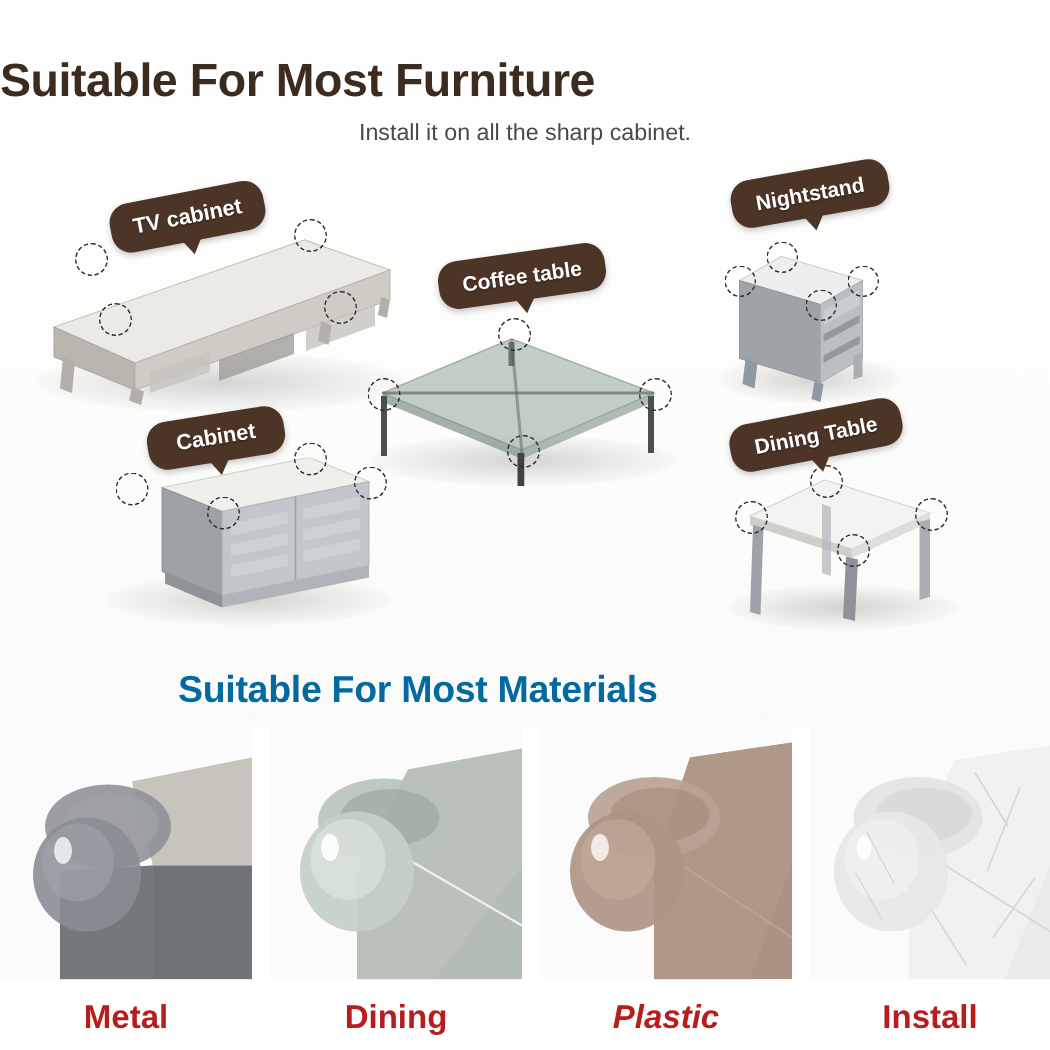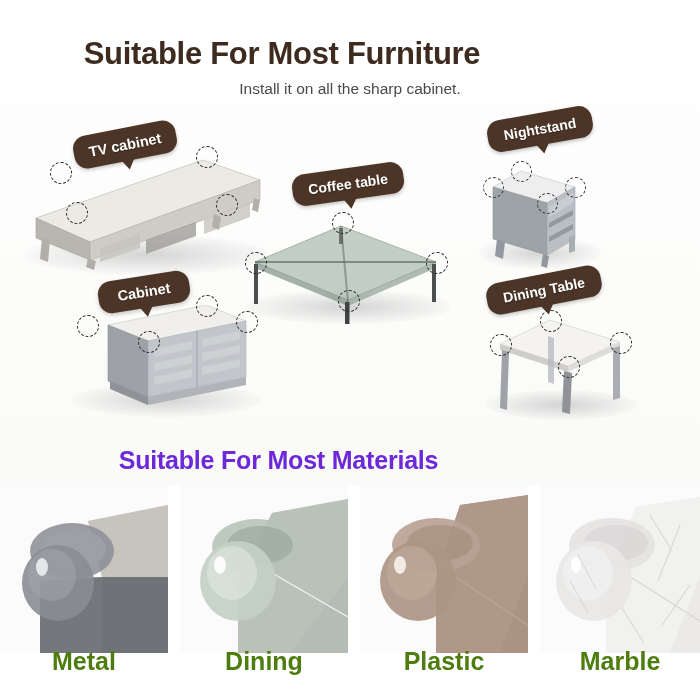--- a/index.html
+++ b/index.html
@@ -8,27 +8,27 @@
     background:#ffffff;
     font-family:"Liberation Sans", sans-serif;
     -webkit-font-smoothing:antialiased;
   }
   .page{position:relative;width:700px;height:700px;background:#fdfdfd;}
 
   
   .furniture-section{position:absolute;left:0;top:0;width:700px;height:485px;
       background:linear-gradient(180deg,#ffffff 0%,#fcfcfb 60%,#fafaf9 100%);}
 
-  .title-main{position:absolute;left:0;top:36px;width:564px;text-align:center;
+  .title-main{position:absolute;left:0;top:36px;width:564px;
       font-size:31px;font-weight:bold;color:#3d2b20;letter-spacing:-0.3px;}
   .title-sub{position:absolute;left:0;top:80px;width:700px;text-align:center;
       font-size:15.5px;color:#4a4a4a;font-weight:normal;}
 
   .title-mat{position:absolute;left:0;top:446px;width:557px;text-align:center;
-      font-size:25px;font-weight:bold;color:#6d28d9;letter-spacing:-0.2px;}
+      font-size:25px;font-weight:bold;color:#0369a1;letter-spacing:-0.2px;}
 
   
   .badge{position:absolute;background:#4c3527;color:#ffffff;
       border-radius:13px;font-weight:bold;white-space:nowrap;
       box-shadow:0 2px 4px rgba(0,0,0,.22);
       display:flex;align-items:center;justify-content:center;
       text-shadow:0 1px 1px rgba(0,0,0,.35);}
   .badge::after{content:"";position:absolute;left:50%;bottom:-9px;
       margin-left:-7px;width:0;height:0;
       border-left:7px solid transparent;border-right:7px solid transparent;
@@ -45,25 +45,25 @@
 
   
   .materials{position:absolute;left:0;top:485px;width:700px;height:215px;background:#ffffff;}
   .mat-row{position:absolute;left:0;top:0;width:700px;height:168px;}
   .mat-cell{position:absolute;top:0;height:168px;overflow:hidden;background:#fefefe;}
   .mat-cell.c0{left:0;width:168px;}
   .mat-cell.c1{left:180px;width:168px;}
   .mat-cell.c2{left:360px;width:168px;}
   .mat-cell.c3{left:540px;width:160px;}
 
-  .mat-label{position:absolute;top:162px;text-align:center;
-      font-size:25px;font-weight:bold;color:#4d7c0f;}
+  .mat-label{position:absolute;top:180px;text-align:center;
+      font-size:22px;font-weight:bold;color:#b91c1c;}
   .mat-label.c0{left:0;width:168px;}
   .mat-label.c1{left:180px;width:168px;}
-  .mat-label.c2{left:360px;width:168px;}
+  .mat-label.c2{left:360px;width:168px;font-style:italic;}
   .mat-label.c3{left:540px;width:160px;}
 </style>
 </head>
 <body>
 
 <div class="page">
 
   <div class="furniture-section">
 
     <div class="title-main">Suitable For Most Furniture</div>
@@ -290,16 +290,16 @@
           <ellipse cx="48" cy="88" rx="25" ry="27" fill="#f4f4f3" opacity="0.6"></ellipse>
           <path d="M38 70 L56 104 M30 96 L48 128" stroke="#cfcecd" stroke-width="1" fill="none" opacity="0.75"></path>
           <ellipse cx="36" cy="80" rx="5" ry="8" fill="#ffffff" opacity="0.9"></ellipse>
         </svg>
       </div>
     </div>
 
     <div class="mat-label c0">Metal</div>
     <div class="mat-label c1">Dining</div>
     <div class="mat-label c2">Plastic</div>
-    <div class="mat-label c3">Marble</div>
+    <div class="mat-label c3">Install</div>
   </div>
 
 </div>
 
 </body></html>

